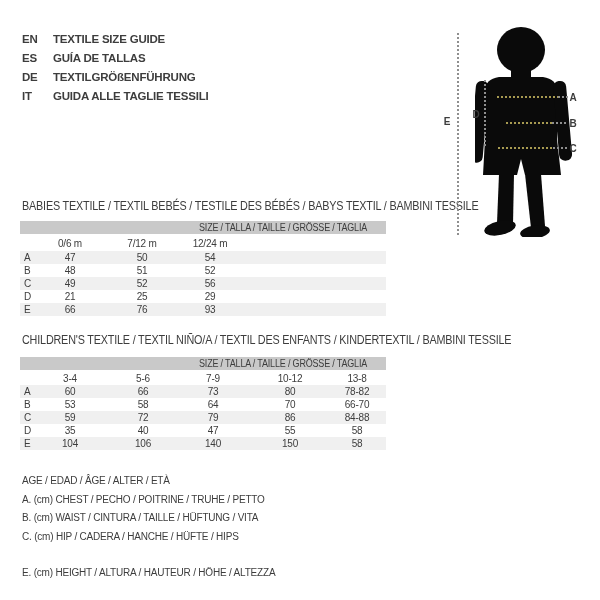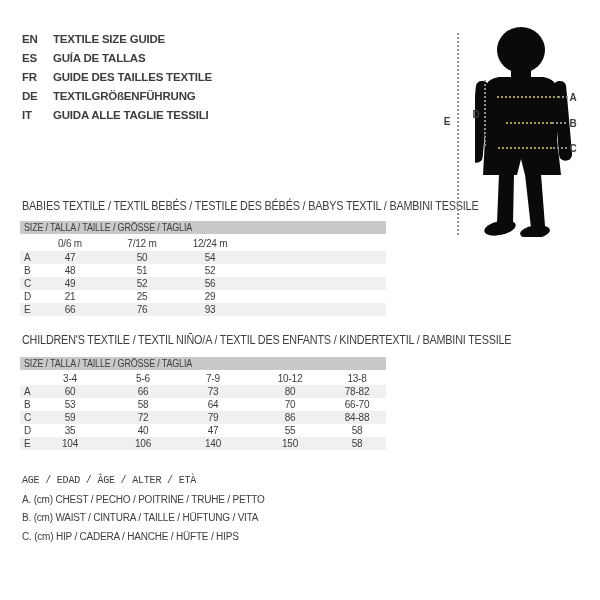--- a/index.html
+++ b/index.html
@@ -18,21 +18,21 @@
   .dot-v{position:absolute;width:2px;z-index:3;
          background-image:repeating-linear-gradient(to bottom,var(--dc) 0 2px,transparent 2px 4px);}
   .yellow{--dc:var(--dot-yellow);}
   .gray{--dc:var(--dot-gray);}
   .mlabel{position:absolute;font-size:10px;font-weight:bold;width:14px;height:13px;
           line-height:13px;text-align:center;z-index:4;}
   
   .section-title{font-size:12px;white-space:nowrap;}
   .squeeze{display:inline-block;transform:scaleX(0.90);transform-origin:0 50%;white-space:nowrap;}
   .size-bar{position:absolute;left:0;width:366px;height:13px;line-height:13px;
-            background:var(--header-bar);font-size:10px;padding-left:4px;box-sizing:border-box;}
+            background:var(--header-bar);font-size:10px;padding-left:4px;box-sizing:border-box;text-align:right;}
   .trow{position:absolute;left:0;width:366px;height:13px;line-height:13px;font-size:10px;}
   .trow.alt{background:var(--row-alt);}
   .cell{position:absolute;width:60px;text-align:center;top:0;}
   .letter{position:absolute;left:4px;top:0;}
   .bc0{left:20px}.bc1{left:92px}.bc2{left:160px}
   .cc0{left:20px}.cc1{left:93px}.cc2{left:163px}.cc3{left:240px}.cc4{left:307px}
   
   .legend-line{position:absolute;left:0;font-size:10px;height:13px;line-height:13px;white-space:nowrap;}
 </style>
 </head>
@@ -41,24 +41,20 @@
 <div class="canvas">
 
   <div class="abs lang-list">
     <div class="lang-row">
       <span class="lang-code">EN</span>
       <span>TEXTILE SIZE GUIDE</span>
     </div>
     <div class="lang-row">
       <span class="lang-code">ES</span>
       <span>GUÍA DE TALLAS</span>
-    </div>
-    <div class="lang-row">
-      <span class="lang-code">FR</span>
-      <span>GUIDE DES TAILLES TEXTILE</span>
     </div>
     <div class="lang-row">
       <span class="lang-code">DE</span>
       <span>TEXTILGRÖßENFÜHRUNG</span>
     </div>
     <div class="lang-row">
       <span class="lang-code">IT</span>
       <span>GUIDA ALLE TAGLIE TESSILI</span>
     </div>
   </div>
@@ -191,19 +187,20 @@
       <span class="letter">E</span>
       <span class="cell cc0">104</span>
       <span class="cell cc1">106</span>
       <span class="cell cc2">140</span>
       <span class="cell cc3">150</span>
       <span class="cell cc4">58</span>
     </div>
   </div>
 
   <div class="abs" style="left:22px;top:0;width:360px;height:600px;">
-    <div class="legend-line" style="top:474px;font-family:Liberation Mono, monospace;">AGE / EDAD / ÂGE / ALTER / ETÀ</div>
+    <div class="legend-line" style="top:474px;">AGE / EDAD / ÂGE / ALTER / ETÀ</div>
     <div class="legend-line" style="top:493px;">A. (cm) CHEST / PECHO / POITRINE / TRUHE / PETTO</div>
     <div class="legend-line" style="top:511px;">B. (cm) WAIST / CINTURA / TAILLE / HÜFTUNG / VITA</div>
     <div class="legend-line" style="top:530px;">C. (cm) HIP / CADERA / HANCHE / HÜFTE / HIPS</div>
+    <div class="legend-line" style="top:566px;">E. (cm) HEIGHT / ALTURA / HAUTEUR / HÖHE / ALTEZZA</div>
   </div>
 
 </div>
 
 </body></html>

